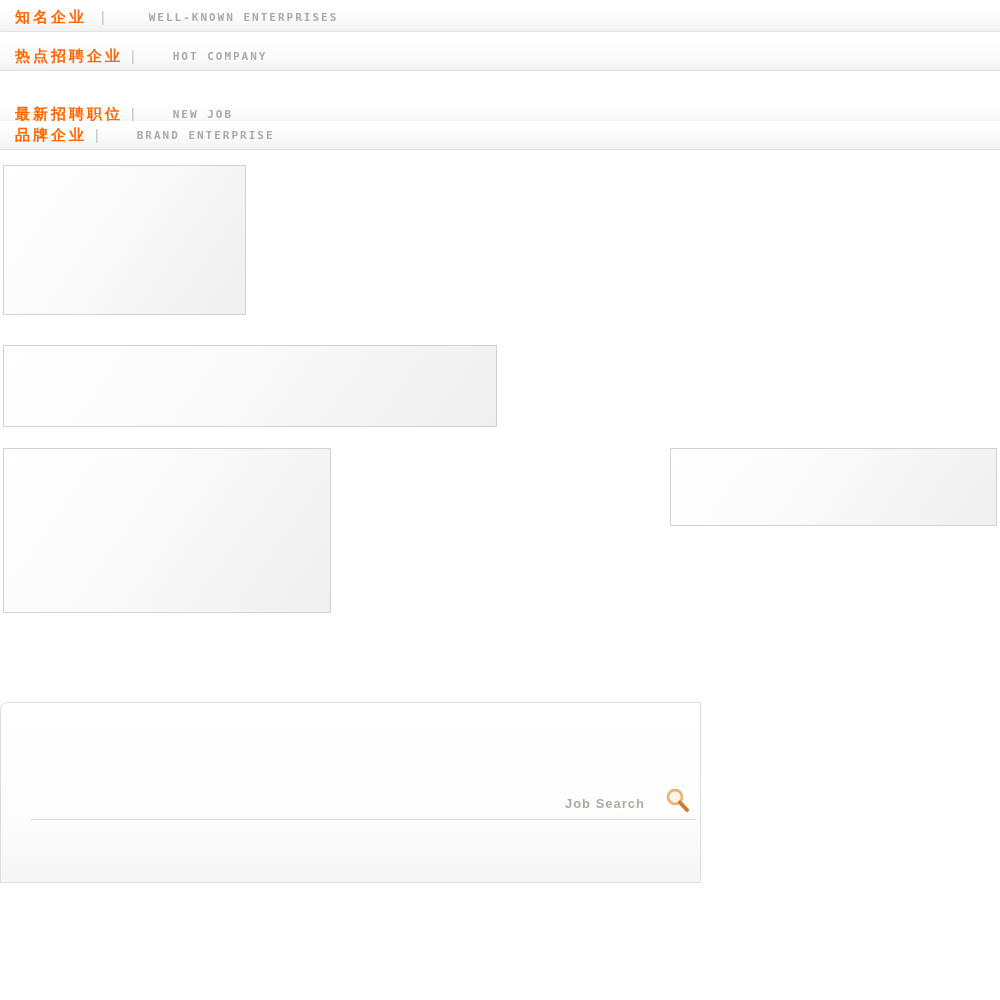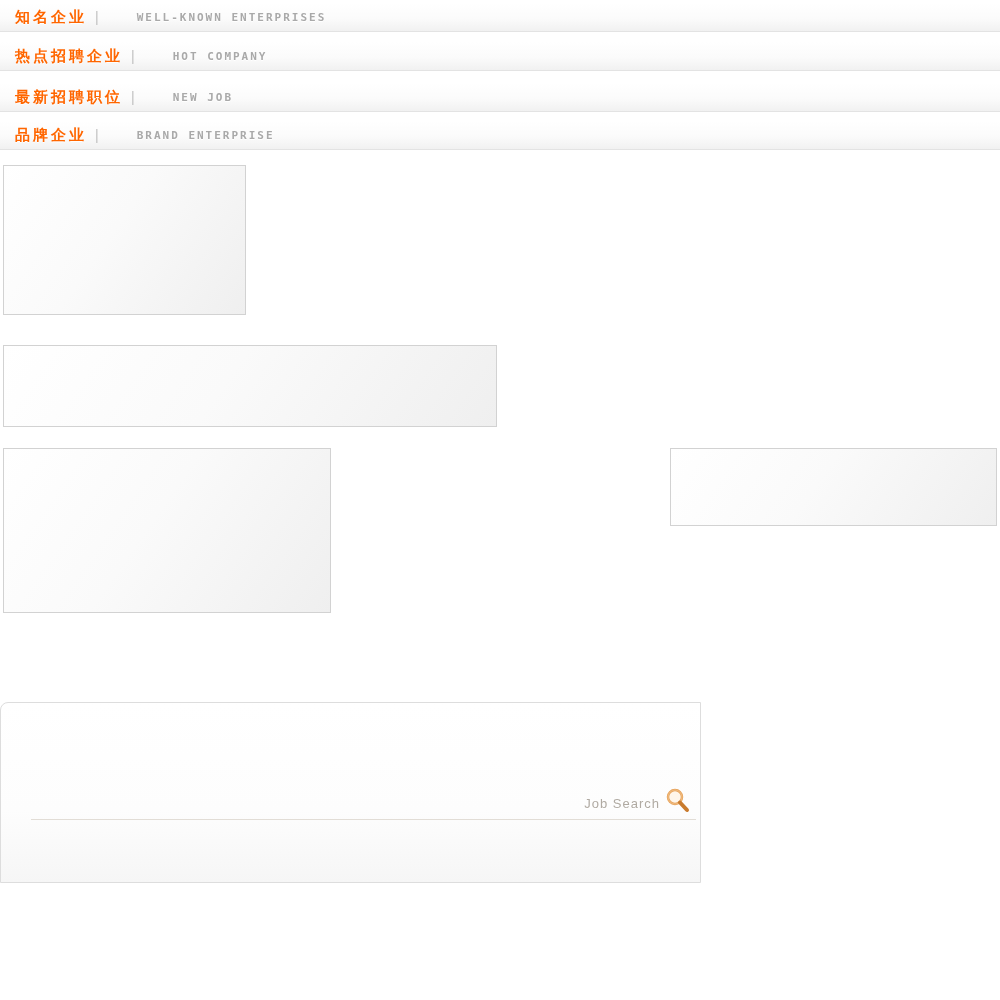--- a/index.html
+++ b/index.html
@@ -34,48 +34,48 @@
 
   
   .search-panel {
     position:absolute; left:0; top:702px; width:701px; height:181px;
     background:linear-gradient(to bottom, #ffffff 0%, #fdfdfd 60%, #f6f6f6 100%);
     border:1px solid #dddddd;
     border-radius:8px 0 0 0;
   }
   .job-search {
     position:absolute; right:8px; top:80px; height:32px;
-    display:flex; align-items:flex-end; gap:4px; cursor:pointer;
+    display:flex; align-items:flex-end; gap:19px; cursor:pointer;font-weight:bold;
   }
   .job-search-label {
     color:#b0aaa2; font-size:13px; letter-spacing:1px; padding-bottom:4px;
     text-shadow:0 1px 0 #ffffff;
   }
   .mag-icon { width:28px; height:28px; display:block; }
   .search-rule {
     position:absolute; left:30px; top:116px; width:665px; height:0;
     border-top:1px solid #e2ddd6;
   }
 </style>
 </head>
 <body>
 
-<div class="section-header" style="top:3px;">
+<div class="section-header" style="top:3px;gap:6px;">
   <span class="cn-title">知名企业</span>
   <span class="hdr-divider">|</span>
   <span class="en-title">WELL-KNOWN ENTERPRISES</span>
 </div>
 
 <div class="section-header" style="top:42px;text-align:right;">
   <span class="cn-title">热点招聘企业</span>
   <span class="hdr-divider">|</span>
   <span class="en-title">HOT COMPANY</span>
 </div>
 
-<div class="section-header" style="top:83px;">
+<div class="section-header" style="top:100px;">
   <span class="cn-title">最新招聘职位</span>
   <span class="hdr-divider">|</span>
   <span class="en-title">NEW JOB</span>
 </div>
 
 <div class="section-header" style="top:121px;">
   <span class="cn-title">品牌企业</span>
   <span class="hdr-divider">|</span>
   <span class="en-title">BRAND ENTERPRISE</span>
 </div>

